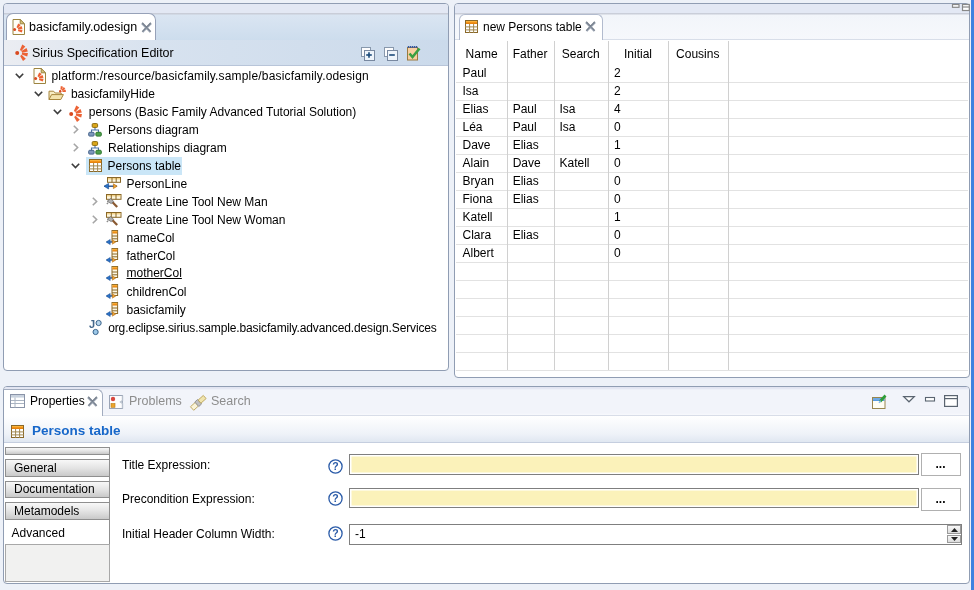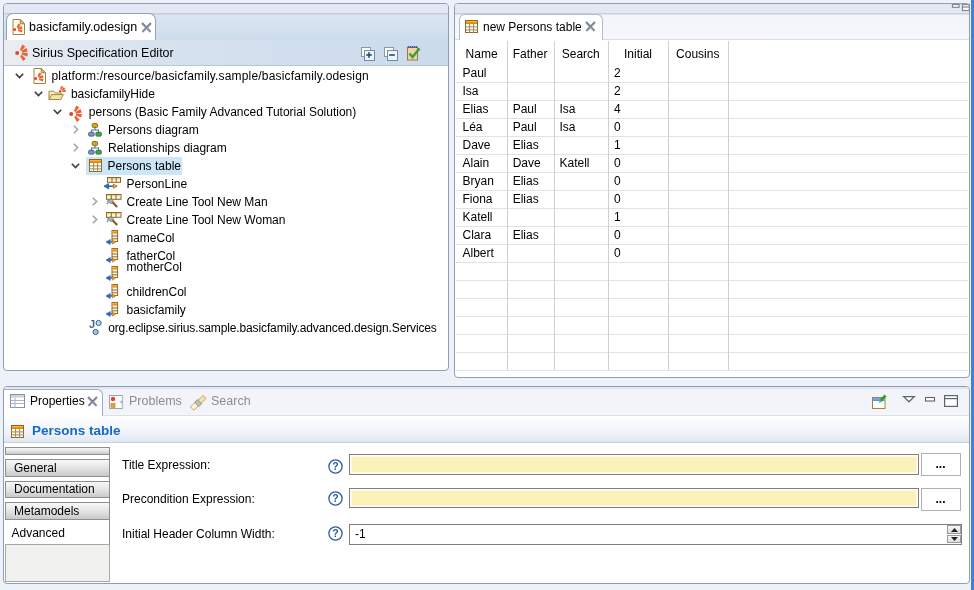--- a/index.html
+++ b/index.html
@@ -285,21 +285,21 @@
 <div class="txt" style="left:126.5px;top:246.5px;">fatherCol</div>
 <svg class="abs" style="left:106px;top:248.0px" width="13" height="15" viewBox="0 0 13 15">
 <rect x="6" y="0.5" width="5.6" height="11" fill="#fdf7e2" stroke="#8a6828"></rect>
 <rect x="6.4" y="0.9" width="4.8" height="2.6" fill="url(#thdr)"></rect>
 <line x1="6" y1="6" x2="11.6" y2="6" stroke="#8a6828"></line>
     <line x1="6" y1="8.8" x2="11.6" y2="8.8" stroke="#8a6828"></line>
 <line x1="1" y1="12" x2="9" y2="12" stroke="#24508c" stroke-width="1.3"></line>
 <polygon points="0,12 4.2,9.4 4.2,14.6" fill="#2a72c8" stroke="#1a4a8a" stroke-width="0.5"></polygon>
 <polygon points="9.8,12 6.4,9.8 6.4,14.2" fill="#eda030" stroke="#b06a10" stroke-width="0.5"></polygon>
   </svg>
-<div class="txt" style="left:126.5px;top:258px;">motherCol</div>
+<div class="txt" style="left:126.5px;top:264px;text-decoration:underline;">motherCol</div>
 <svg class="abs" style="left:106px;top:266.0px" width="13" height="15" viewBox="0 0 13 15">
 <rect x="6" y="0.5" width="5.6" height="11" fill="#fdf7e2" stroke="#8a6828"></rect>
 <rect x="6.4" y="0.9" width="4.8" height="2.6" fill="url(#thdr)"></rect>
 <line x1="6" y1="6" x2="11.6" y2="6" stroke="#8a6828"></line>
     <line x1="6" y1="8.8" x2="11.6" y2="8.8" stroke="#8a6828"></line>
 <line x1="1" y1="12" x2="9" y2="12" stroke="#24508c" stroke-width="1.3"></line>
 <polygon points="0,12 4.2,9.4 4.2,14.6" fill="#2a72c8" stroke="#1a4a8a" stroke-width="0.5"></polygon>
 <polygon points="9.8,12 6.4,9.8 6.4,14.2" fill="#eda030" stroke="#b06a10" stroke-width="0.5"></polygon>
   </svg>
 <div class="txt" style="left:126.5px;top:282.5px;">childrenCol</div>

